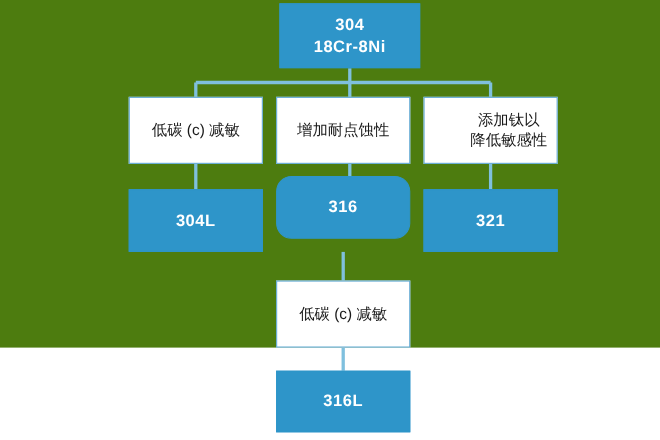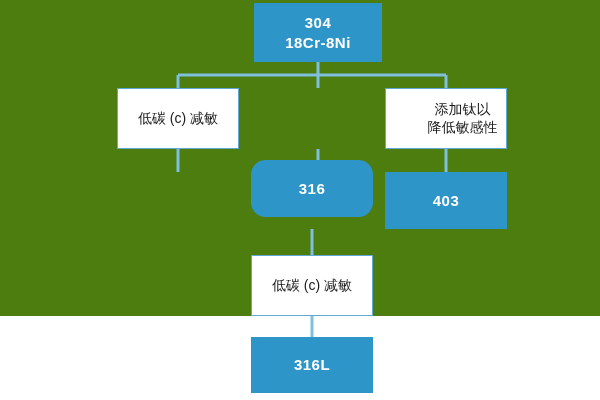--- a/index.html
+++ b/index.html
@@ -89,33 +89,39 @@
 
   <div class="node filled" id="node-304">
     <span class="label">304
 18Cr-8Ni</span>
   </div>
 
   <div class="node outline" id="node-cond-1">
     <span class="label">低碳 (c) 减敏</span>
   </div>
 
+  <div class="node outline" id="node-cond-2">
+    <span class="label">增加耐点蚀性</span>
+  </div>
 
   <div class="node outline" id="node-cond-3">
     <span class="label">添加钛以
 降低敏感性</span>
   </div>
 
+  <div class="node filled" id="node-304l">
+    <span class="label">304L</span>
+  </div>
 
   <div class="node filled" id="node-316">
     <span class="label">316</span>
   </div>
 
   <div class="node filled" id="node-321">
-    <span class="label">403</span>
+    <span class="label">321</span>
   </div>
 
   <div class="node outline" id="node-cond-4">
     <span class="label">低碳 (c) 减敏</span>
   </div>
 
   <div class="node filled" id="node-316l">
     <span class="label">316L</span>
   </div>
 

